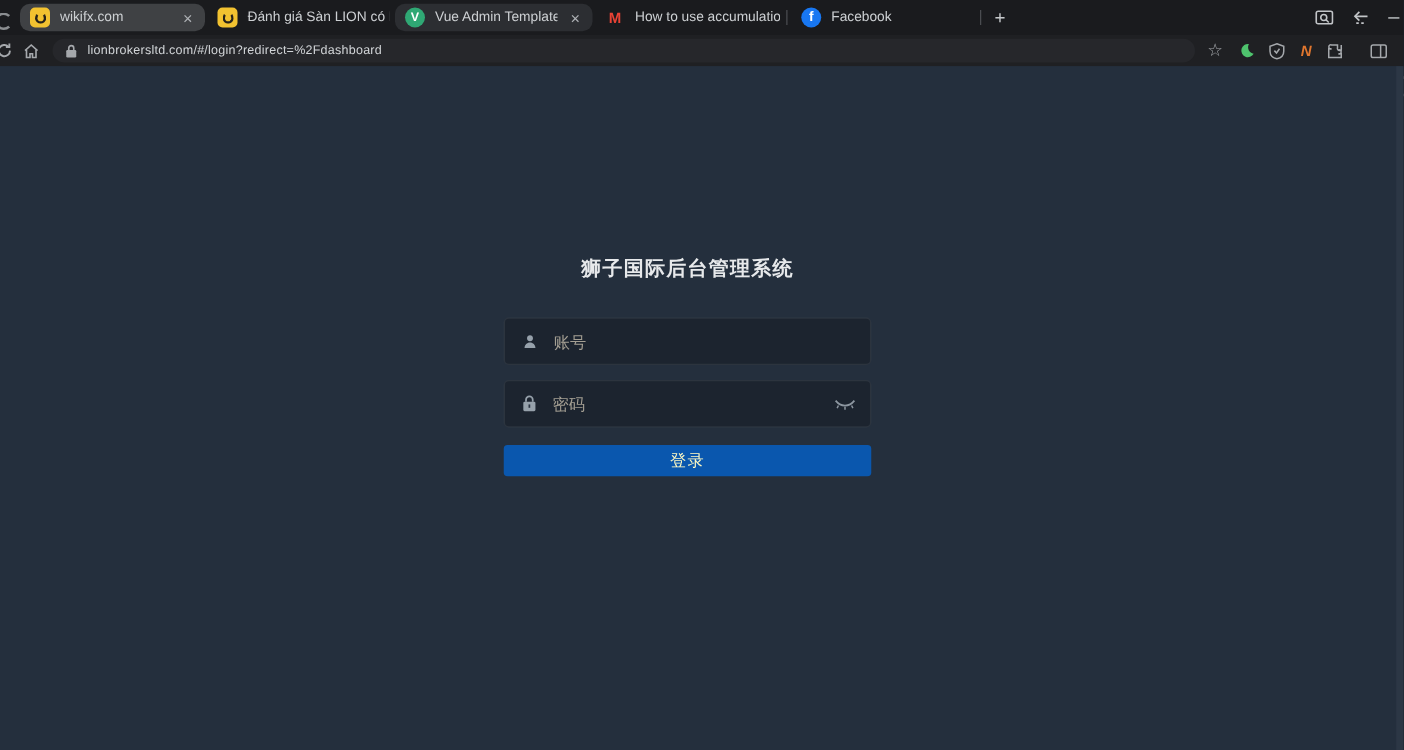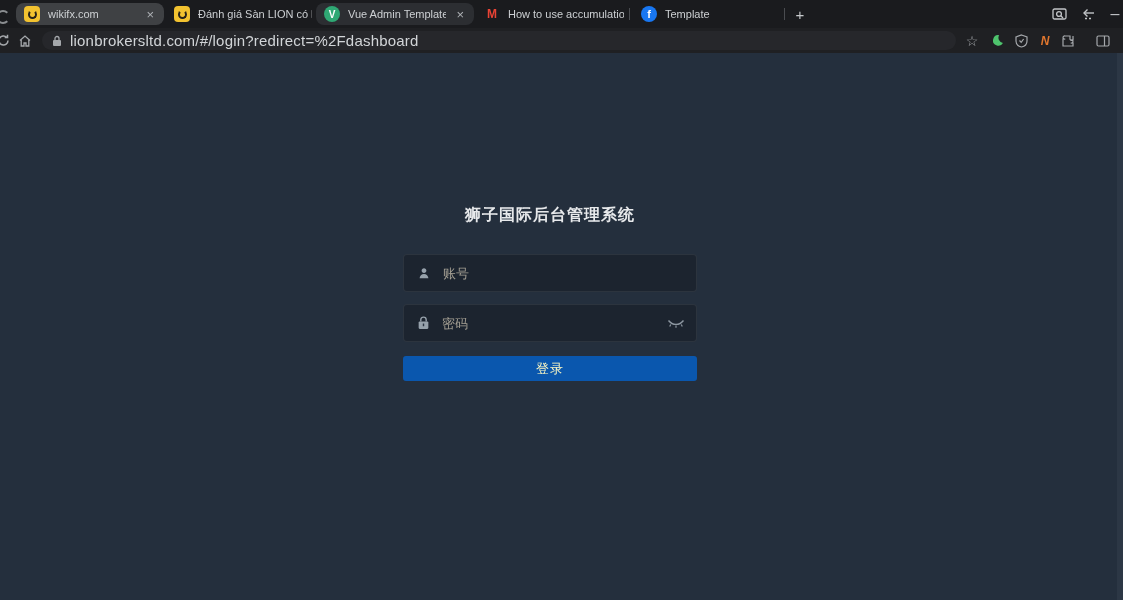--- a/index.html
+++ b/index.html
@@ -22,21 +22,21 @@
   .fav-vue{background:#2fa874;border-radius:50%;color:#fff;font-size:10px;font-weight:bold;}
   .fav-gmail{color:#ea4335;font-weight:bold;font-size:12px;}
   .fav-fb{background:#1877f2;border-radius:50%;color:#fff;font-weight:bold;font-size:11px;}
   .tabsep{position:absolute;top:8px;width:1px;height:12px;background:#4a4c50;}
   .newtab{position:absolute;left:789px;top:3px;width:22px;height:22px;border-radius:6px;color:#c6c9cc;font-size:15px;display:flex;align-items:center;justify-content:center;}
   .winctl{position:absolute;top:0;height:28px;display:flex;align-items:center;justify-content:center;width:26px;color:#c2c5c8;}
   
   .toolbar{position:absolute;top:28px;left:0;width:1123px;height:25px;background:#1f2023;}
   .tbicon{position:absolute;top:0;height:25px;display:flex;align-items:center;justify-content:center;width:22px;color:#a5a8ac;}
   .omnibox{position:absolute;left:42px;top:3px;width:914px;height:19px;border-radius:10px;background:#26272b;display:flex;align-items:center;padding:0 10px;box-sizing:border-box;gap:8px;}
-  .omnibox .url{font-size:15px;color:#d2d5d8;letter-spacing:.2px;}
+  .omnibox .url{font-size:10px;color:#d2d5d8;letter-spacing:.2px;}
   .moon{width:13px;height:13px;}
   .orange-n{color:#e0762e;font-weight:bold;font-size:12px;font-style:italic;}
   .avatarcut{position:absolute;left:1114px;top:33px;width:16px;height:16px;border:2px solid #8e9194;border-radius:50%;box-sizing:border-box;}
   .vsep{position:absolute;top:33px;width:1px;height:13px;background:#46484c;}
   
   .page{position:absolute;top:53px;left:0;width:1123px;height:547px;background:#242f3d;}
   .scrollbar{position:absolute;right:0;top:0;width:6px;height:547px;background:#2c3745;}
   .login-title{position:absolute;left:380px;top:152px;width:340px;text-align:center;font-size:16px;font-weight:bold;color:#e7e9eb;letter-spacing:1px;margin:0;}
   .field{position:absolute;left:403px;width:294px;height:38px;background:rgba(0,0,0,.22);border:1px solid rgba(255,255,255,.07);border-radius:4px;box-sizing:border-box;display:flex;align-items:center;padding-left:13px;gap:10px;}
   .field-user{top:201px;}
@@ -78,21 +78,21 @@
 
     <div class="tab" style="left:476px;width:148px;padding-right:0;">
       <span class="fav fav-gmail">M</span>
       <span class="tlabel">How to use accumulation, manipu</span>
     </div>
 
     <div class="tabsep" style="left:629px;"></div>
 
     <div class="tab" style="left:633px;width:96px;">
       <span class="fav fav-fb">f</span>
-      <span class="tlabel">Template</span>
+      <span class="tlabel">Facebook</span>
     </div>
 
     <div class="tabsep" style="left:784px;"></div>
     <div class="newtab">+</div>
 
     <div class="winctl" style="left:1046px;">
       <svg width="15" height="13" viewBox="0 0 15 13" fill="none" stroke="#c2c5c8" stroke-width="1.3">
         <rect x="1" y="1" width="13" height="10" rx="1.5"></rect>
           <circle cx="7" cy="6" r="2.4"></circle>
           <line x1="8.8" y1="7.8" x2="11" y2="10"></line>

